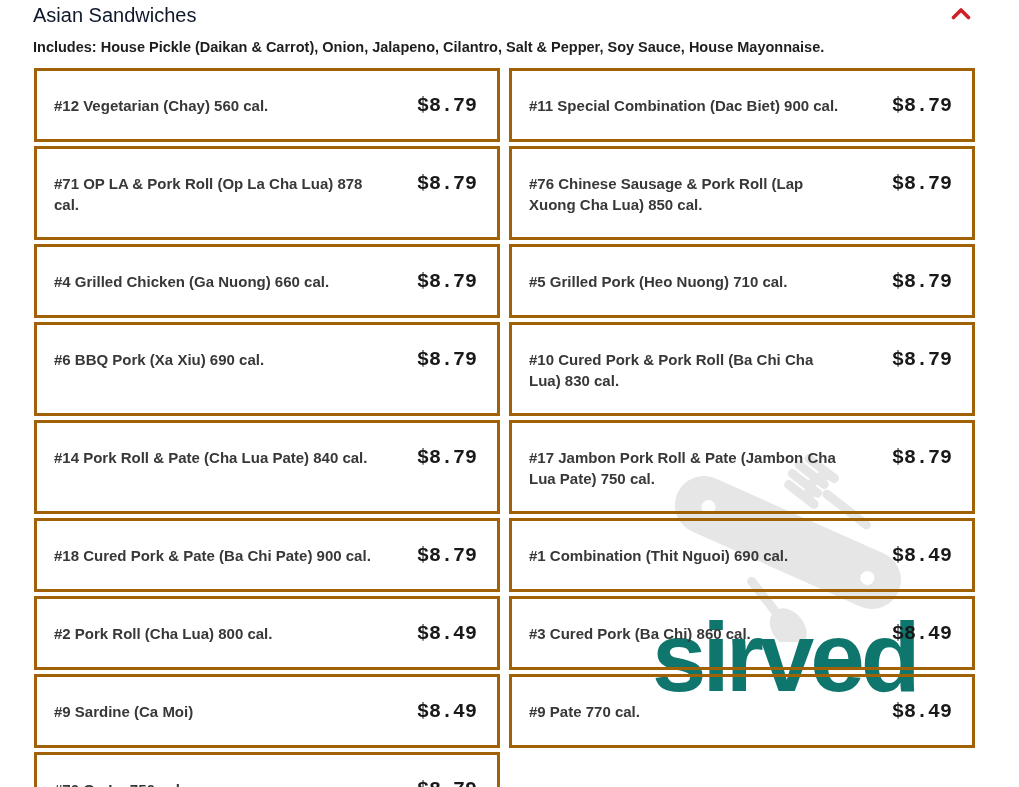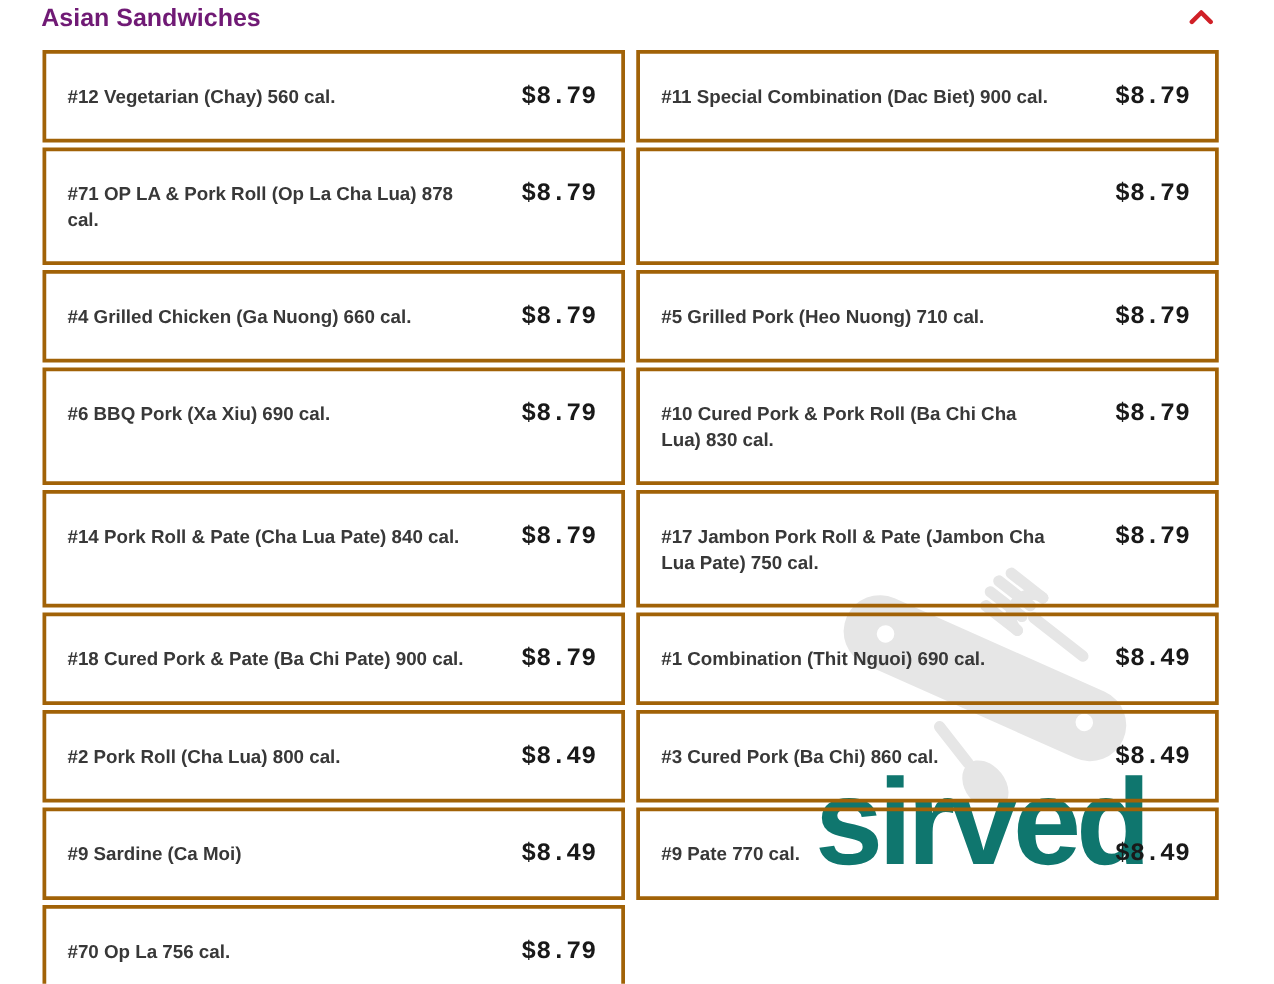--- a/index.html
+++ b/index.html
@@ -9,21 +9,21 @@
 
   
   .watermark { position:absolute; z-index:0; pointer-events:none; }
   .wm-icon { position:absolute; left:648px; top:442px; }
   .wm-text { position:absolute; left:652px; top:608px; font-size:98px; font-weight:bold;
     letter-spacing:-4px; color:#0f766e; line-height:1; }
 
   
   .section-header { position:relative; z-index:1; display:flex; align-items:flex-start;
     justify-content:space-between; padding:4px 48px 0 33px; }
-  .section-title { font-size:20px; font-weight:bold; color:#701a75; cursor:pointer; }
+  .section-title { font-size:20px; font-weight:normal; color:#0f172a; cursor:pointer; }
   .collapse-btn { background:none; border:none; cursor:pointer; padding:2px 0 0 0; }
   .includes-line { position:relative; z-index:1; padding:12px 33px 0 33px; font-size:14.5px;
     font-weight:bold; color:#1e1e1e; }
 
   
   .menu-grid { position:relative; z-index:1; margin:13px 0 0 34px; width:941px;
     display:grid; grid-template-columns:466px 466px; column-gap:9px; row-gap:4px; }
   .menu-card { border:3px solid #a16207; background:transparent; padding:23px 20px 22px 17px;
     display:flex; align-items:baseline; cursor:pointer; }
   .item-name { width:318px; font-size:15px; font-weight:bold; color:#383838; line-height:1.4; }
@@ -62,38 +62,40 @@
 
   <div class="section-header">
     <div class="section-title">Asian Sandwiches</div>
     <button class="collapse-btn">
       <svg width="20" height="14" viewBox="0 0 20 14">
         <path d="M2.5 11.5 L10 4 L17.5 11.5" stroke="#d02027" stroke-width="3.6" fill="none" stroke-linecap="round" stroke-linejoin="round"></path>
       </svg>
     </button>
   </div>
 
+  <div class="includes-line">Includes: House Pickle (Daikan &amp; Carrot), Onion, Jalapeno, Cilantro, Salt &amp; Pepper, Soy Sauce, House Mayonnaise.</div>
 
   <div class="menu-grid">
     <div class="menu-card">
       <span class="item-name">#12 Vegetarian (Chay) 560 cal.</span>
       <span class="item-price">$8.79</span>
     </div>
 
     <div class="menu-card">
       <span class="item-name">#11 Special Combination (Dac Biet) 900 cal.</span>
       <span class="item-price">$8.79</span>
     </div>
 
     <div class="menu-card">
       <span class="item-name">#71 OP LA &amp; Pork Roll (Op La Cha Lua) 878 cal.</span>
       <span class="item-price">$8.79</span>
     </div>
 
     <div class="menu-card">
+      <span class="item-name">#76 Chinese Sausage &amp; Pork Roll (Lap Xuong Cha Lua) 850 cal.</span>
       <span class="item-price">$8.79</span>
     </div>
 
     <div class="menu-card">
       <span class="item-name">#4 Grilled Chicken (Ga Nuong) 660 cal.</span>
       <span class="item-price">$8.79</span>
     </div>
 
     <div class="menu-card">
       <span class="item-name">#5 Grilled Pork (Heo Nuong) 710 cal.</span>

